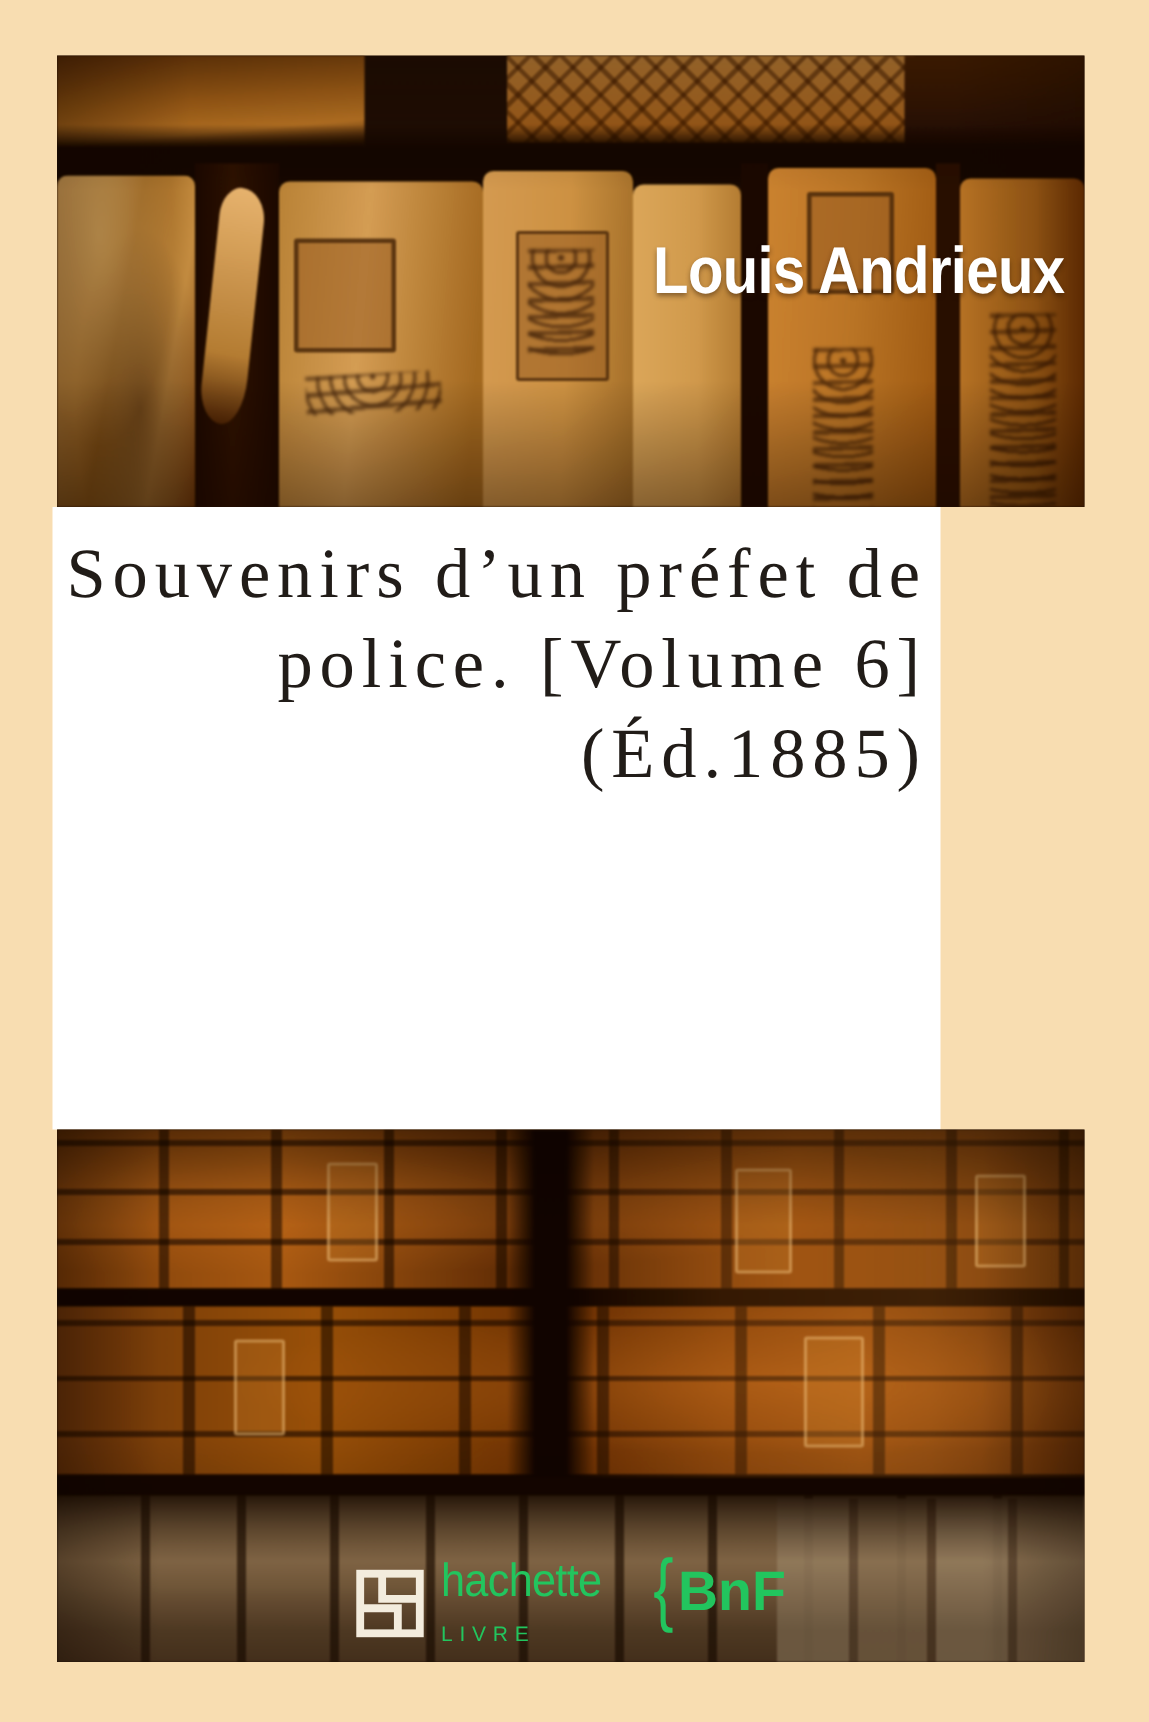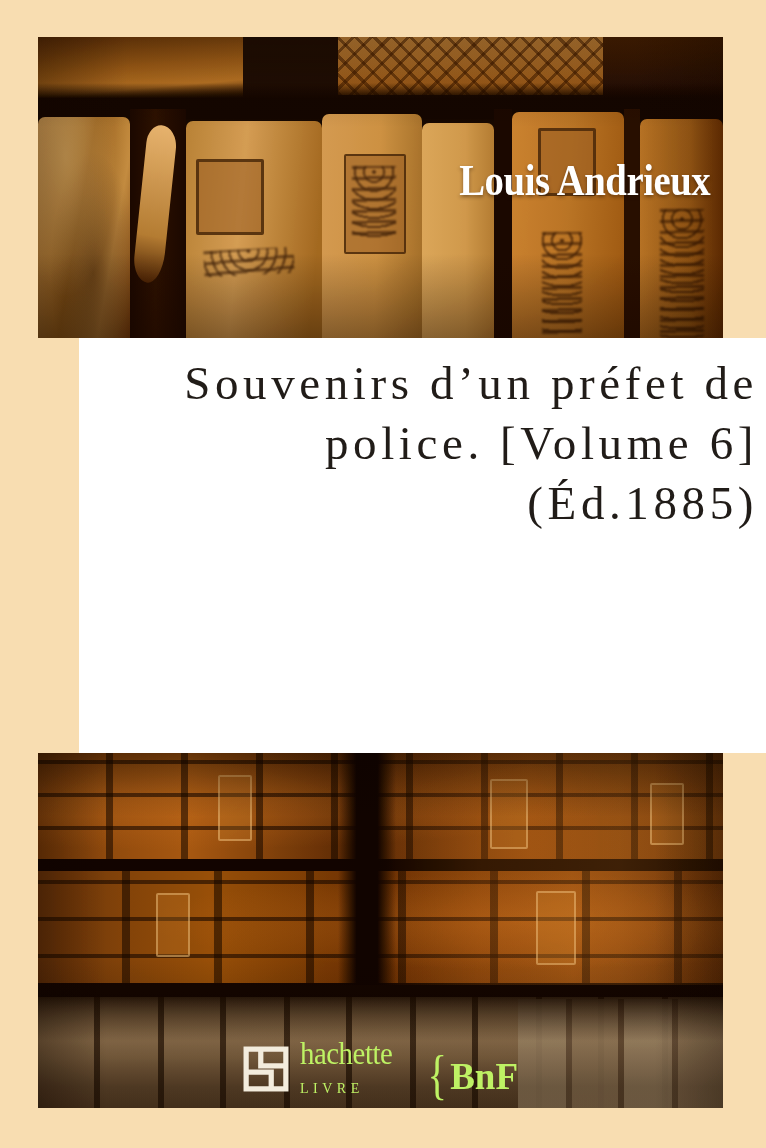--- a/index.html
+++ b/index.html
@@ -4,21 +4,21 @@
 <style>
   html,body{margin:0;padding:0;}
   body{
     width:766px;height:1148px;overflow:hidden;
     font-family:"Liberation Sans", sans-serif;
     background:#f8ddb1;
   }
   .cover{position:relative;width:766px;height:1148px;background:#f8ddb1;overflow:hidden;}
 
   
-  .photo{position:absolute;overflow:hidden;font-family:Liberation Serif, serif;}
+  .photo{position:absolute;overflow:hidden;}
   .photo-top{left:38px;top:37px;width:685px;height:301px;background:#200e03;}
   .photo-bottom{left:38px;top:753px;width:685px;height:355px;background:#1c0c03;}
 
   .soft{filter:blur(.7px) contrast(1.03) saturate(1.05);}
   .abs{position:absolute;}
 
   
   .t-shelf-left{left:0;top:0;width:205px;height:66px;
     background:linear-gradient(175deg,#6b3a10,#a5651f 45%,#c07c2e 72%,#2a1204 97%);}
   .t-shelf-right{left:300px;top:0;width:272px;height:58px;
@@ -66,21 +66,21 @@
   .t-vignette{left:0;top:0;right:0;bottom:0;
     background:linear-gradient(180deg,rgba(18,8,0,.28),rgba(0,0,0,0) 30% ,rgba(0,0,0,0) 72%,rgba(25,10,0,.42)),
                linear-gradient(90deg,rgba(20,8,0,.32),rgba(0,0,0,0) 13% ,rgba(0,0,0,0) 87%,rgba(20,8,0,.30));}
 
   .author{position:absolute;top:122px;right:13px;z-index:6;
     font-weight:700;font-size:44px;line-height:1;color:#ffffff;
     letter-spacing:-.5px;transform:scaleX(.88);transform-origin:100% 50%;
     text-shadow:0 2px 4px rgba(40,18,0,.45);white-space:nowrap;}
 
   
-  .title-band{position:absolute;left:35px;top:338px;width:688px;height:415px;background:#ffffff;margin-left:44px;}
+  .title-band{position:absolute;left:35px;top:338px;width:592px;height:415px;background:#ffffff;}
   .book-title{position:absolute;top:15px;left:0;right:9px;text-align:right;
     font-family:"Liberation Serif", serif;font-weight:400;
     font-size:47px;line-height:60px;letter-spacing:4.6px;color:#211c18;}
   .book-title span{display:block;}
 
   
   .row{position:absolute;left:0;right:0;}
   .rowA{top:0;height:106px;
     background:
       repeating-linear-gradient(90deg,rgba(0,0,0,0) 0 68px,rgba(20,8,0,.55) 68px 75px),
@@ -110,21 +110,21 @@
     background:repeating-linear-gradient(90deg,#cdb18a 0 48px,#8a6f52 48px 54px,#c2a47c 54px 100px,#806448 100px 106px);
     opacity:.92;}
   .rowC-shadow{left:0;top:232px;right:0;height:56px;
     background:linear-gradient(180deg,#170a01 10%,rgba(23,10,1,0));}
   .b-vignette{left:0;top:0;right:0;bottom:0;
     background:linear-gradient(180deg,rgba(15,6,0,.45),rgba(0,0,0,0) 18%,rgba(0,0,0,0) 58%,rgba(15,6,0,.5) 94%),
                linear-gradient(90deg,rgba(15,6,0,.35),rgba(0,0,0,0) 10%,rgba(0,0,0,0) 90%,rgba(15,6,0,.3));}
 
   
   .logos{position:absolute;left:0;right:0;bottom:11px;z-index:7;
-    display:flex;justify-content:center;align-items:flex-end;gap:22px;color:#bef264;}
+    display:flex;justify-content:center;align-items:flex-start;gap:22px;color:#22c55e;}
   .hachette{display:flex;align-items:center;gap:11px;}
   .h-text{display:flex;flex-direction:column;}
   .h-name{font-size:31px;line-height:.85;font-weight:500;letter-spacing:-.5px;
     transform:scaleX(.93);transform-origin:0 50%;}
   .h-sub{font-size:14px;font-weight:400;letter-spacing:4.5px;margin-top:14px;}
   .bnf{display:flex;align-items:center;}
   .bnf-brace{font-size:54px;font-weight:300;line-height:.75;margin-right:3px;
     transform:scaleX(.75) translateY(-2px);transform-origin:100% 50%;}
   .bnf-name{font-size:37px;font-weight:700;line-height:1;}
 </style>

